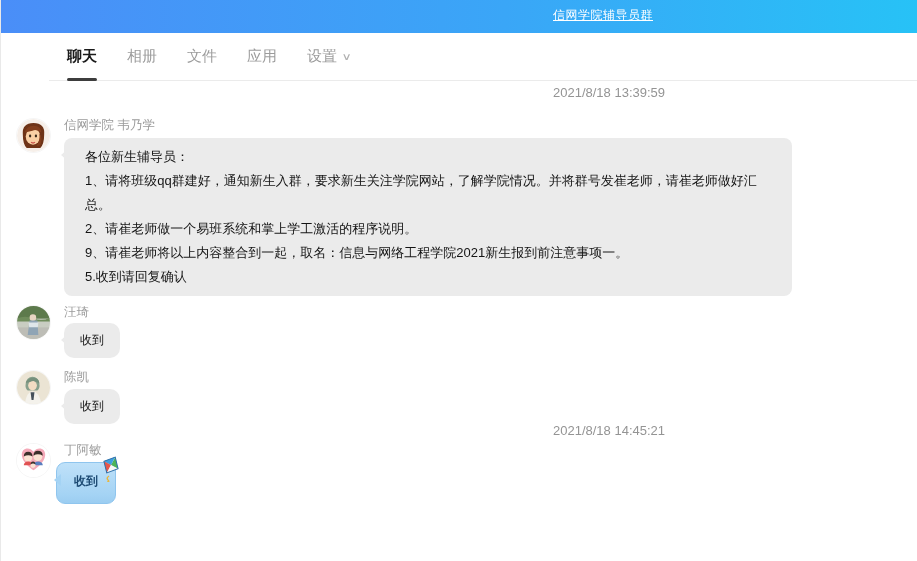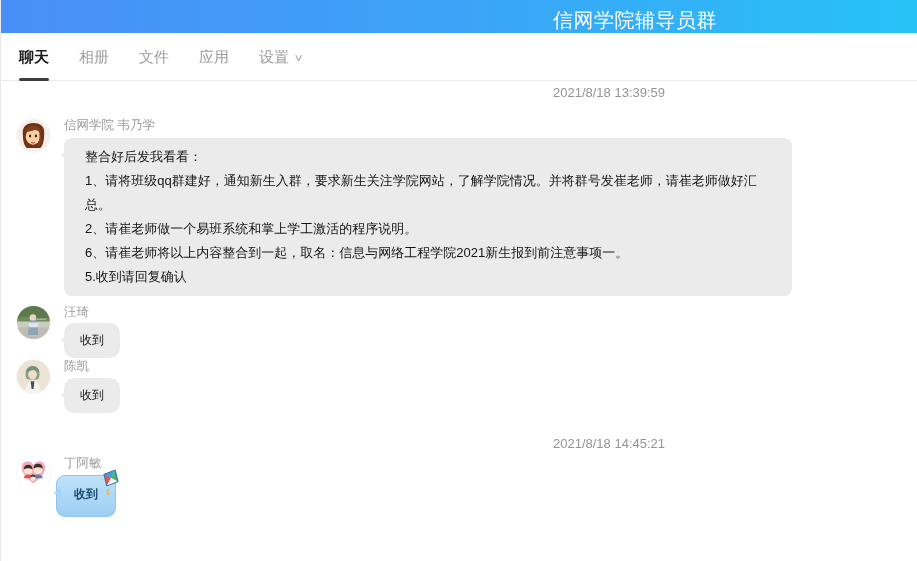--- a/index.html
+++ b/index.html
@@ -5,25 +5,25 @@
   * { margin:0; padding:0; box-sizing:border-box; }
   html,body { width:917px; height:561px; background:#fff; overflow:hidden;
     font-family:"Liberation Sans","DejaVu Sans",sans-serif; }
   .window { position:relative; width:917px; height:561px; background:#fff;
     border-left:1px solid #e9e9e9; overflow:hidden; }
 
   
   .titlebar { position:relative; height:33px;
     background:linear-gradient(90deg,#4a8ef8 0%,#3aa6f7 55%,#27c2f6 100%); }
   .titlebar .title { position:absolute; left:552px; top:7px; color:#ffffff;
-    font-size:20px; letter-spacing:0.5px; }
+    font-size:12px; letter-spacing:0.5px;text-decoration:underline; }
 
   
-  .tabbar { position:relative; height:48px; display:flex; align-items:flex-start;
-    padding-left:18px; gap:30px; border-bottom:1px solid #ebebeb; background:#fff; }
+  .tabbar { position:relative; height:48px; display:flex; align-items:center;
+    padding-left:18px; gap:30px; border-bottom:1px solid #ebebeb; background:#fff;margin-left:48px; }
   .tab { position:relative; height:48px; display:flex; align-items:center;
     font-size:15px; color:#9c9c9c; cursor:default; }
   .tab.active { color:#1b1b1b; font-weight:bold; }
   .tab.active .tab-underline { position:absolute; left:0; bottom:0; height:3px;
     width:100%; background:#3d3d3d; border-radius:2px; }
   .tab .chev { font-size:10px; color:#b0b0b0; margin-left:6px; transform:scaleX(1.4); }
 
   
   .chat { position:relative; padding-top:5px; }
   .time-divider { height:14px; line-height:14px; font-size:13px; color:#949494;
@@ -39,22 +39,22 @@
     border-radius:10px; margin-top:4px; color:#141414; }
   .bubble::before { content:''; position:absolute; left:-9px; top:11px;
     border:6px solid transparent; border-right:7px solid #ebebeb; }
   .bubble-big { width:728px; border-radius:8px; padding:7px 21px;
     font-size:13px; line-height:24px; margin-top:5px; }
   .bubble-small { padding:8px 16px; font-size:12px; line-height:19px; }
 
   .m1 { margin-top:17px; }
   .m2 { margin-top:8px; }  .m2 .bubble { margin-top:3px; }
   .m3 { margin-top:11px; }
-  .m4 { }
-  .t2 { margin-top:24px; }
+  .m4 { margin-top:11px; }
+  .t2 { margin-top:0; }
   .m5 { margin-top:4px; }
 
   
   .bubble-blue { background:linear-gradient(180deg,#bfe1f9 0%,#a4d3f4 80%,#9bcdf1 100%);
     border:1px solid #8fc5ee; color:#1c4a73; font-weight:bold; margin-left:-8px;
     padding:9px 17px 12px 17px; border-radius:9px; }
   .bubble-blue::before { border-right-color:#a4d3f4; }
   .kite { position:absolute; top:-7px; right:-7px; }
 </style>
 </head>
@@ -98,24 +98,24 @@
           <ellipse cx="16.5" cy="18" rx="7.5" ry="8.5" fill="#f9cfa4"></ellipse>
           <path d="M8 14 Q10 7 17 7 Q25 7 25 14 Q20 10 16 12 Q11 13 8 14 Z" fill="#823d1c"></path>
           <path d="M23 15 q4 5 1 12 l-4 1 q4 -6 3 -13 Z" fill="#823d1c"></path>
           <ellipse cx="13.5" cy="17.5" rx="1.2" ry="1.5" fill="#3a2a1a"></ellipse>
           <ellipse cx="19.5" cy="17.5" rx="1.2" ry="1.5" fill="#3a2a1a"></ellipse>
           <path d="M14.5 24 q2 1.4 4 0" stroke="#c9504a" stroke-width="1.4" fill="none"></path>
         </svg>
       </div>
       <div class="sender">信网学院 韦乃学</div>
       <div class="bubble bubble-big">
-        <div>整合好后发我看看：</div>
+        <div>各位新生辅导员：</div>
         <div>1、请将班级qq群建好，通知新生入群，要求新生关注学院网站，了解学院情况。并将群号发崔老师，请崔老师做好汇总。</div>
         <div>2、请崔老师做一个易班系统和掌上学工激活的程序说明。</div>
-        <div>6、请崔老师将以上内容整合到一起，取名：信息与网络工程学院2021新生报到前注意事项一。</div>
+        <div>9、请崔老师将以上内容整合到一起，取名：信息与网络工程学院2021新生报到前注意事项一。</div>
         <div>5.收到请回复确认</div>
       </div>
     </div>
 
     <div class="row m2">
       <div class="avatar">
         <svg viewBox="0 0 34 34">
           <rect width="34" height="34" fill="#c9cdc2"></rect>
           <rect y="0" width="34" height="13" fill="#5d7a4c"></rect>
           <path d="M0 13 Q8 9 17 13 Q26 16 34 12 L34 16 L0 16 Z" fill="#6f8c5b"></path>

